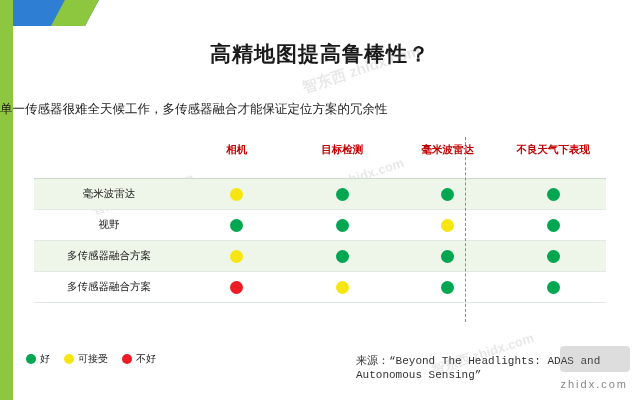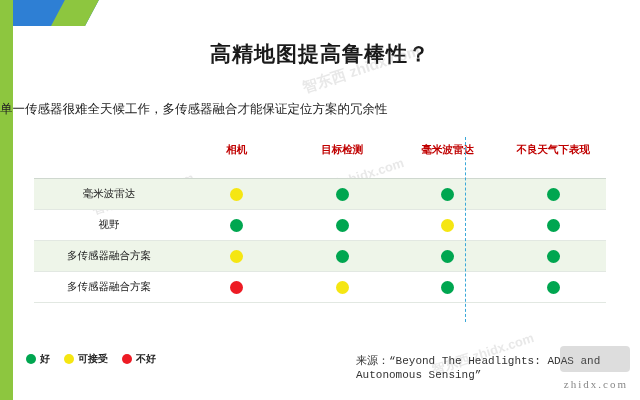--- a/index.html
+++ b/index.html
@@ -132,21 +132,20 @@
     height: 185px;
     border-left: 1px dashed #3aa8d8;
   }
 
   .legend {
     position: absolute;
     left: 26px;
     top: 352px;
     font-size: 10px;
     color: #222;
-    font-weight: bold;
   }
   .legend .item {
     display: inline-block;
     margin-right: 14px;
   }
   .legend .item .dot {
     width: 10px;
     height: 10px;
     margin-right: 4px;
   }
@@ -183,21 +182,21 @@
     background: rgba(120,120,120,0.25);
     border-radius: 4px;
   }
   .logo-text {
     position: absolute;
     right: 12px;
     bottom: 10px;
     font-size: 11px;
     letter-spacing: 2px;
     color: #888;
-    font-family: Liberation Serif, serif;
+    font-family: Liberation Sans, sans-serif;
   }
 </style>
 </head>
 <body>
 
 <div class="slide">
 
   <div class="left-bar"></div>
   <div class="ribbon">
     <div class="blue"></div>

